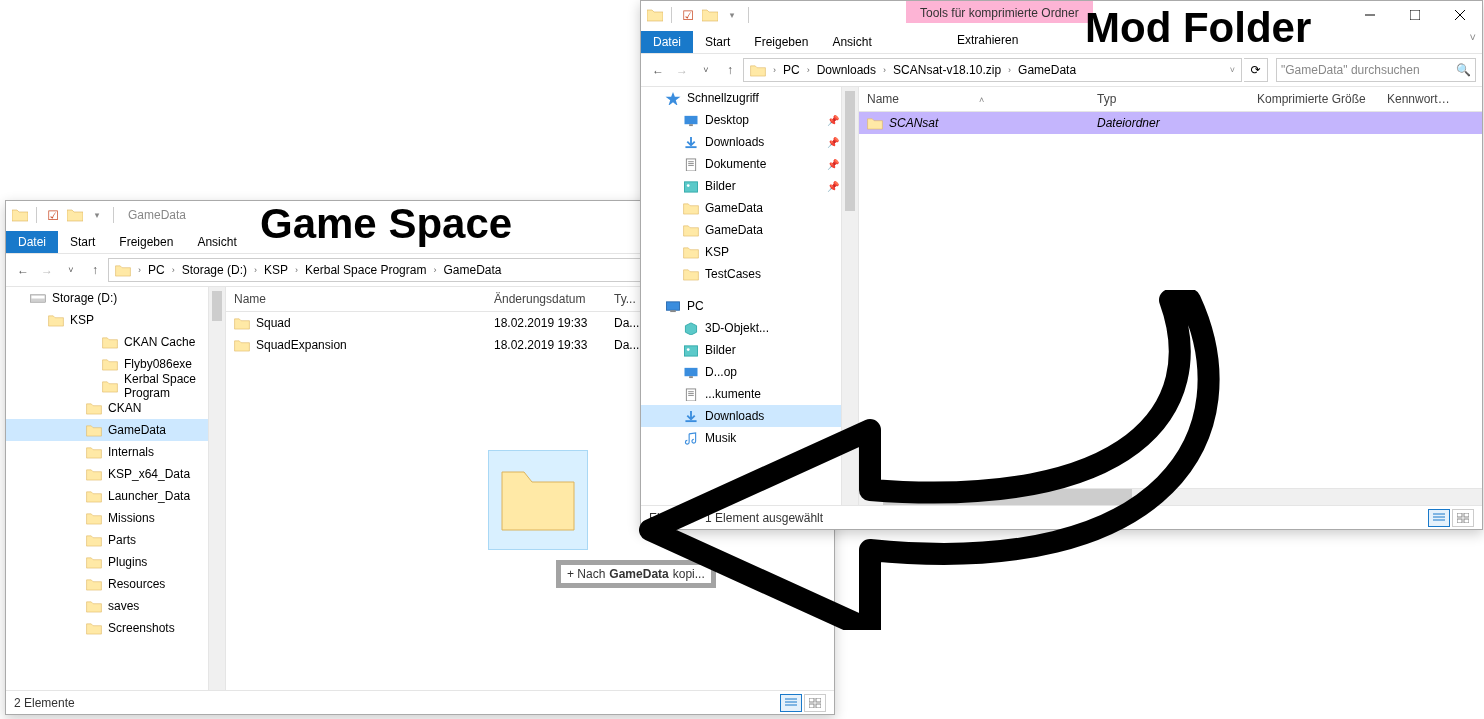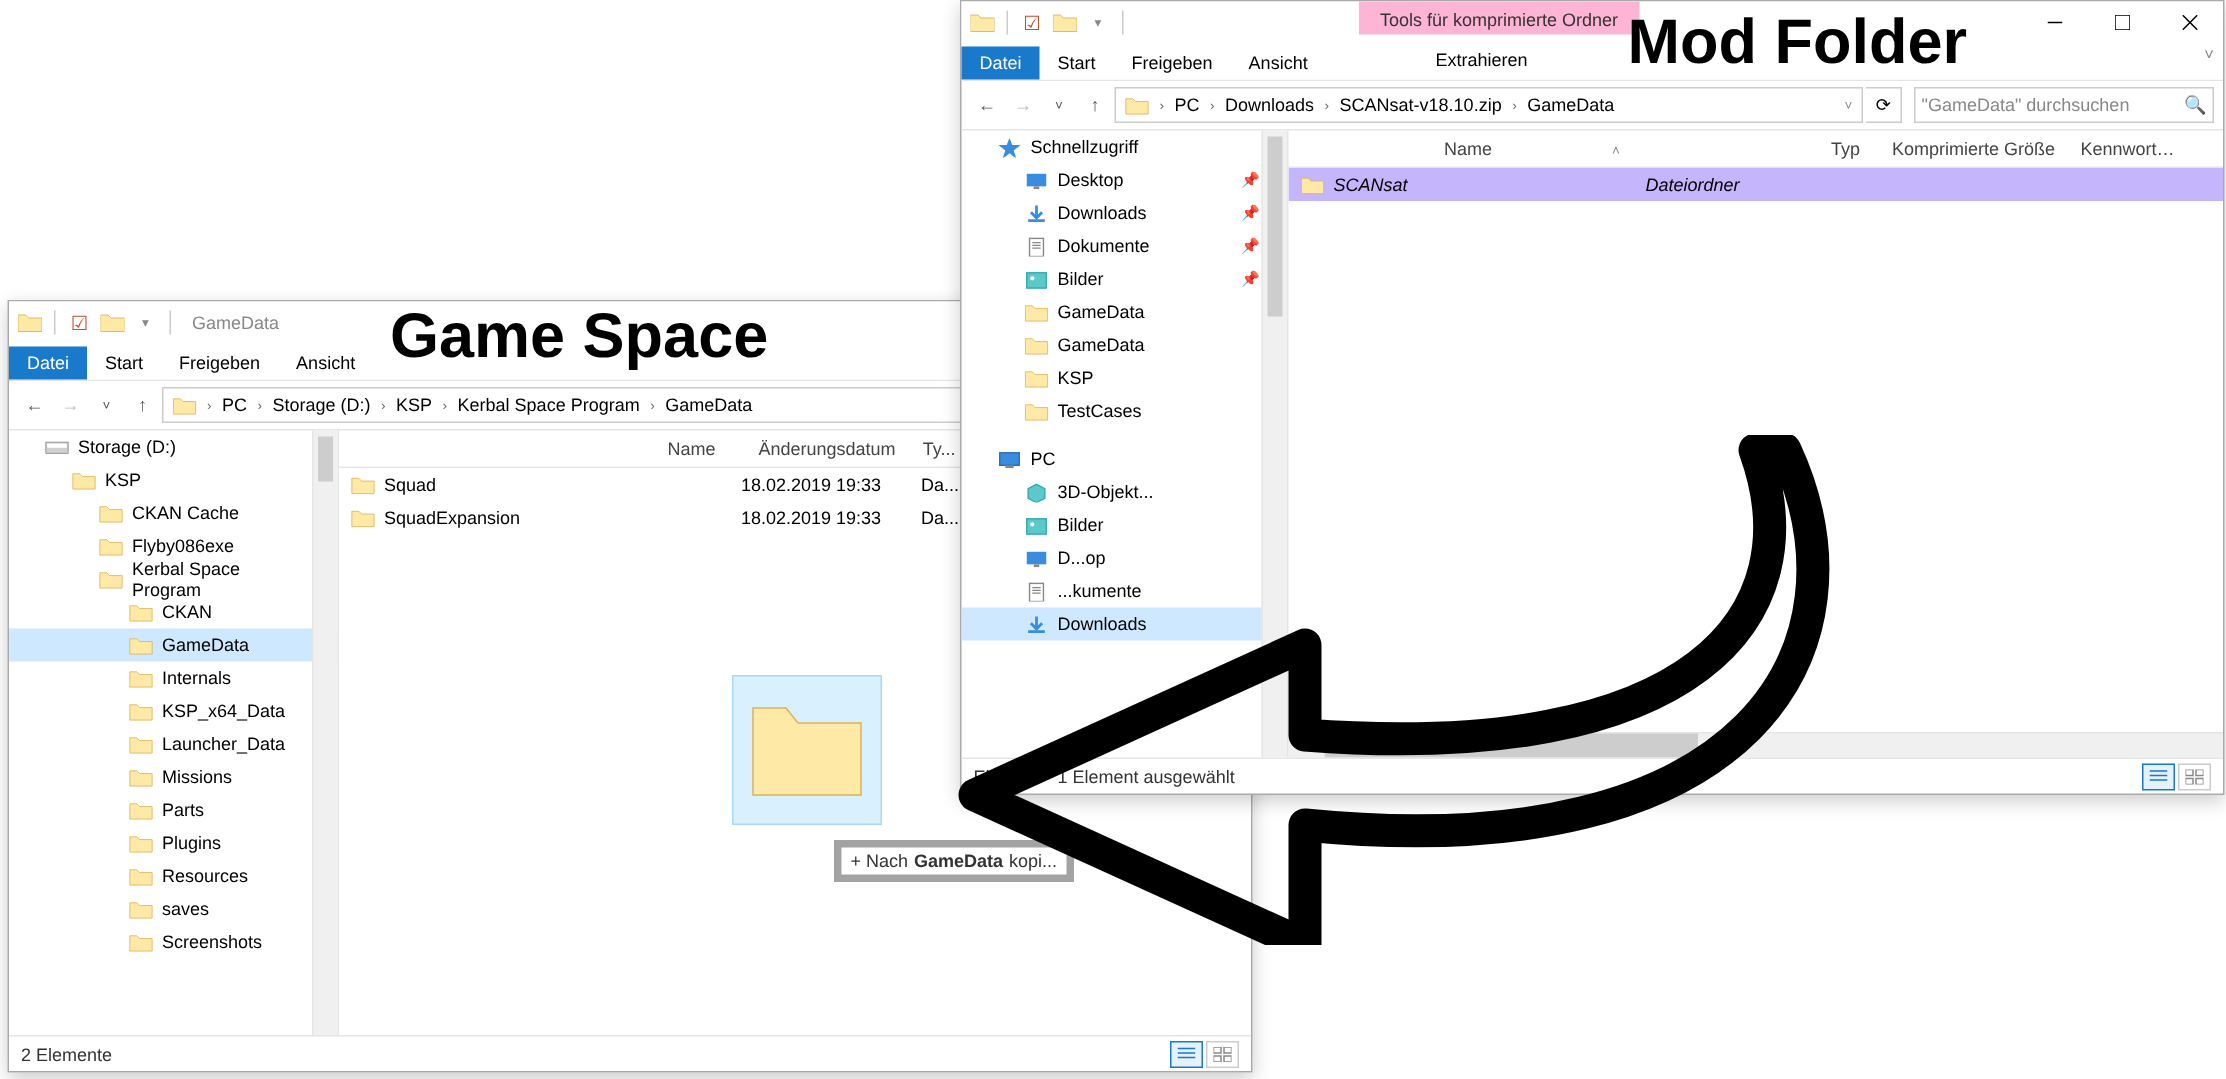--- a/index.html
+++ b/index.html
@@ -31,25 +31,25 @@
   .search-box { width: 200px; border: 1px solid #ccc; height: 24px; display: flex; align-items: center; padding: 0 4px; color: #888; }
   .search-box .mag { margin-left: auto; color: #555; }
   .body-row { flex: 1; display: flex; min-height: 0; }
   .navpane { width: 220px; border-right: 1px solid #e5e5e5; overflow-y: auto; position: relative; }
   .navpane .scrollbar { position: absolute; right: 0; top: 0; bottom: 0; width: 17px; background: #f0f0f0; border-left: 1px solid #e5e5e5; }
   .nav-item { display: flex; align-items: center; height: 22px; gap: 6px; padding-right: 18px; cursor: pointer; }
   .nav-item.selected { background: #cde8ff; }
   .nav-item .pin { margin-left: auto; color: #888; font-size: 10px; }
   .indent-1 { padding-left: 24px; }
   .indent-2 { padding-left: 42px; }
-  .indent-3 { padding-left: 60px; }
+  .indent-3 { padding-left: 60px; margin-left: 36px; }
   .indent-4 { padding-left: 80px; }
   .filepane { flex: 1; display: flex; flex-direction: column; }
   .cols { display: flex; border-bottom: 1px solid #e5e5e5; height: 25px; align-items: center; color: #444; }
-  .col { padding: 0 8px; border-right: 1px solid transparent; white-space: nowrap; text-overflow: ellipsis; overflow: hidden; text-align: right; }
+  .col { padding: 0 8px; border-right: 1px solid transparent; white-space: nowrap; text-overflow: ellipsis; overflow: hidden; }
   .rows { flex: 1; overflow: auto; position: relative; }
   .row { display: flex; align-items: center; height: 22px; }
   .row.selected { background: #c4b5fd; font-style: italic; }
   .row .cell { padding: 0 8px; display: flex; align-items: center; gap: 6px; white-space: nowrap; overflow: hidden; }
   .statusbar { height: 24px; border-top: 1px solid #e5e5e5; display: flex; align-items: center; padding: 0 8px; font-size: 12px; color: #333; gap: 12px; }
   .statusbar .views { margin-left: auto; display: flex; gap: 2px; }
   .viewbtn { width: 22px; height: 18px; border: 1px solid #ccc; display: flex; align-items: center; justify-content: center; }
   .viewbtn.active { border-color: #1979ca; background: #e5f1fb; }
   .icon-folder { width: 16px; height: 13px; display: inline-block; }
   .icon-folder svg { width: 16px; height: 13px; }
@@ -474,20 +474,26 @@
               <use href="#doc-ico"></use>
             </svg></span>
           <span>...kumente</span>
         </div>
         <div class="nav-item indent-2 selected">
           <span class="icon-folder"><svg viewBox="0 0 16 14">
               <use href="#download-ico"></use>
             </svg></span>
           <span>Downloads</span>
         </div>
+        <div class="nav-item indent-2">
+          <span class="icon-folder"><svg viewBox="0 0 16 14">
+              <use href="#music-ico"></use>
+            </svg></span>
+          <span>Musik</span>
+        </div>
         <div class="scrollbar">
           <div style="position:absolute;top:4px;left:3px;right:3px;height:120px;background:#cdcdcd"></div>
         </div>
     </div>
     <div class="filepane">
       <div class="cols">
         <div class="col" style="width:230px"><span>Name</span><span style="margin-left:80px;color:#888;font-size:9px">˄</span></div>
         <div class="col" style="width:160px">Typ</div>
         <div class="col" style="width:130px">Komprimierte Größe</div>
         <div class="col" style="width:80px">Kennwortg...</div>

